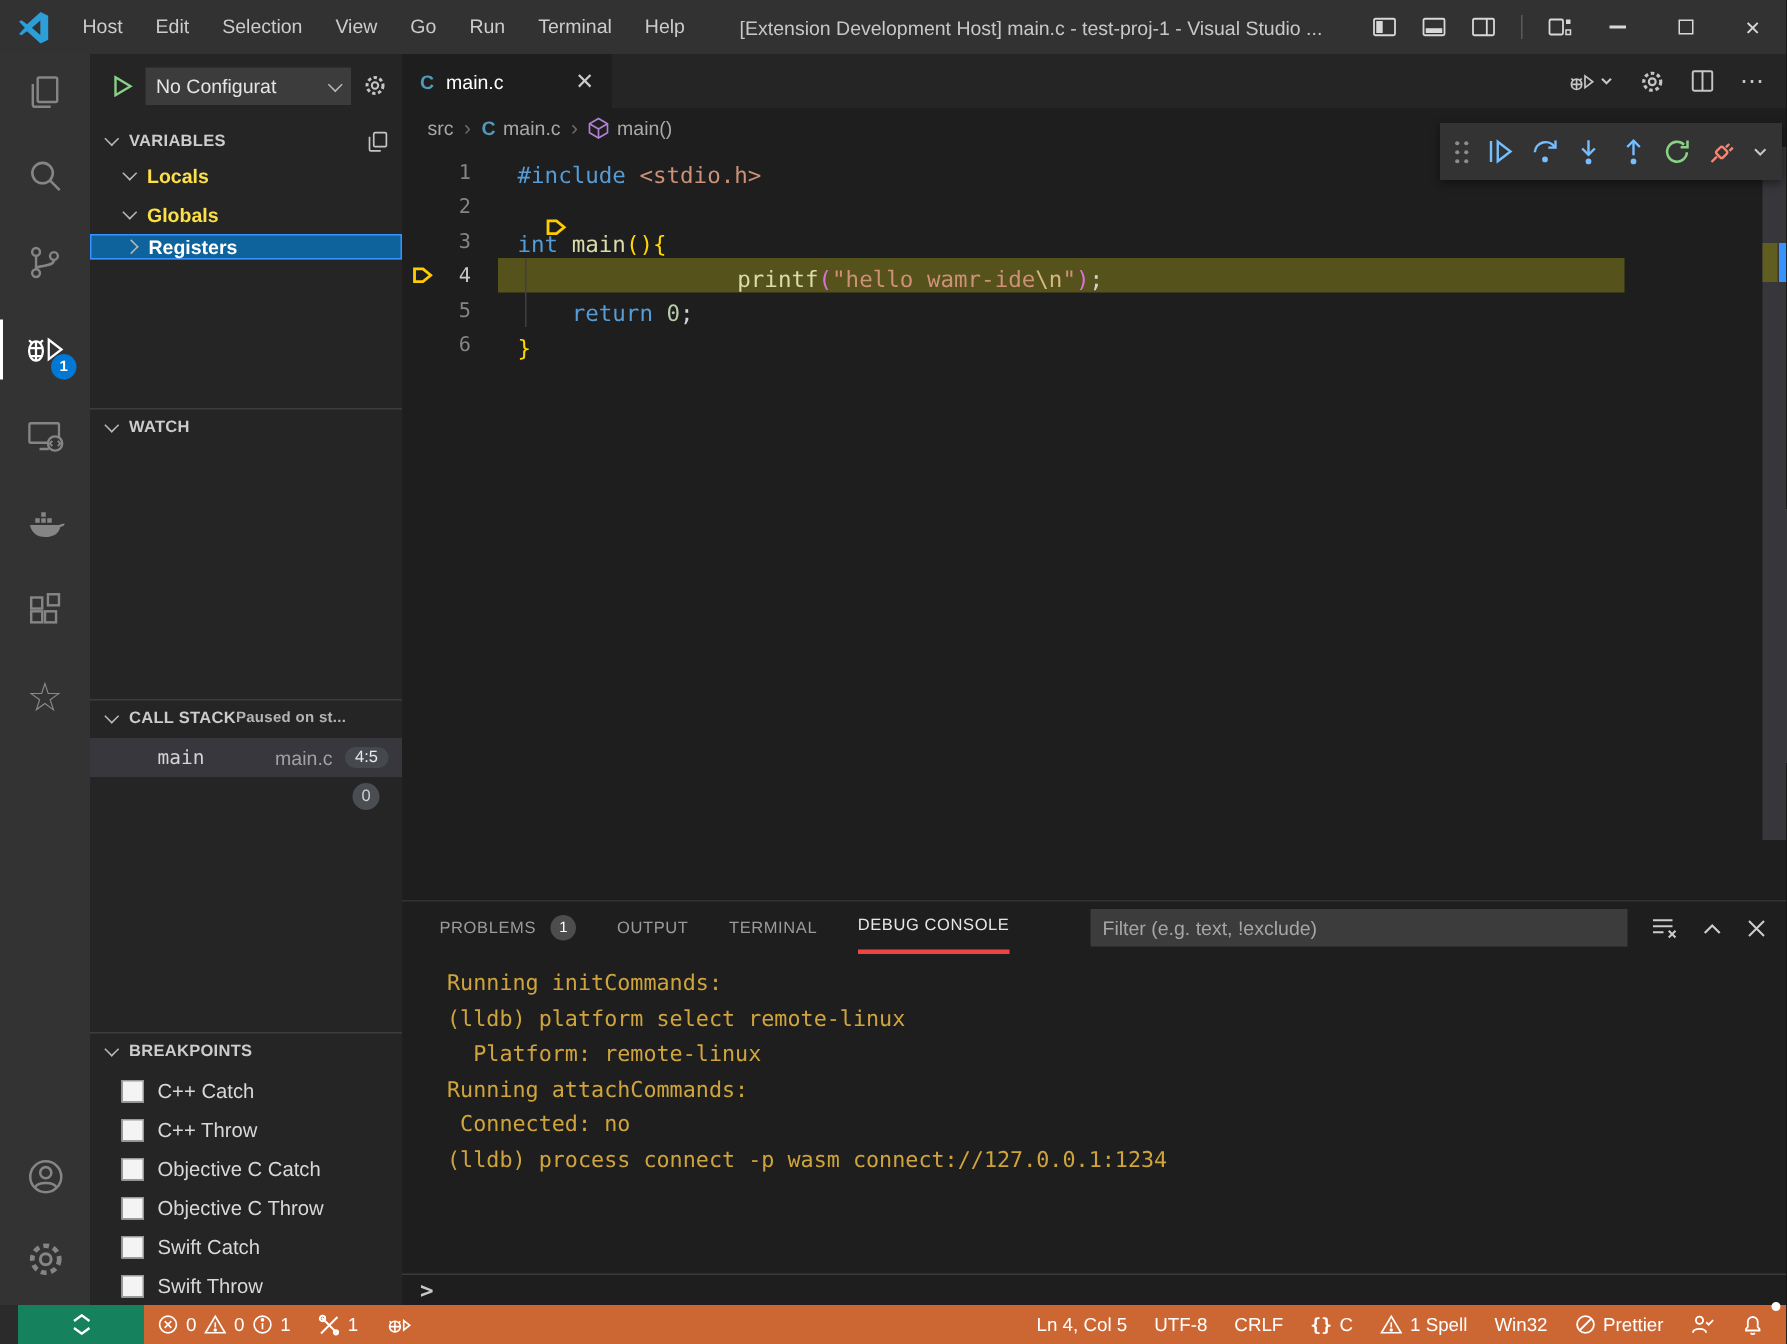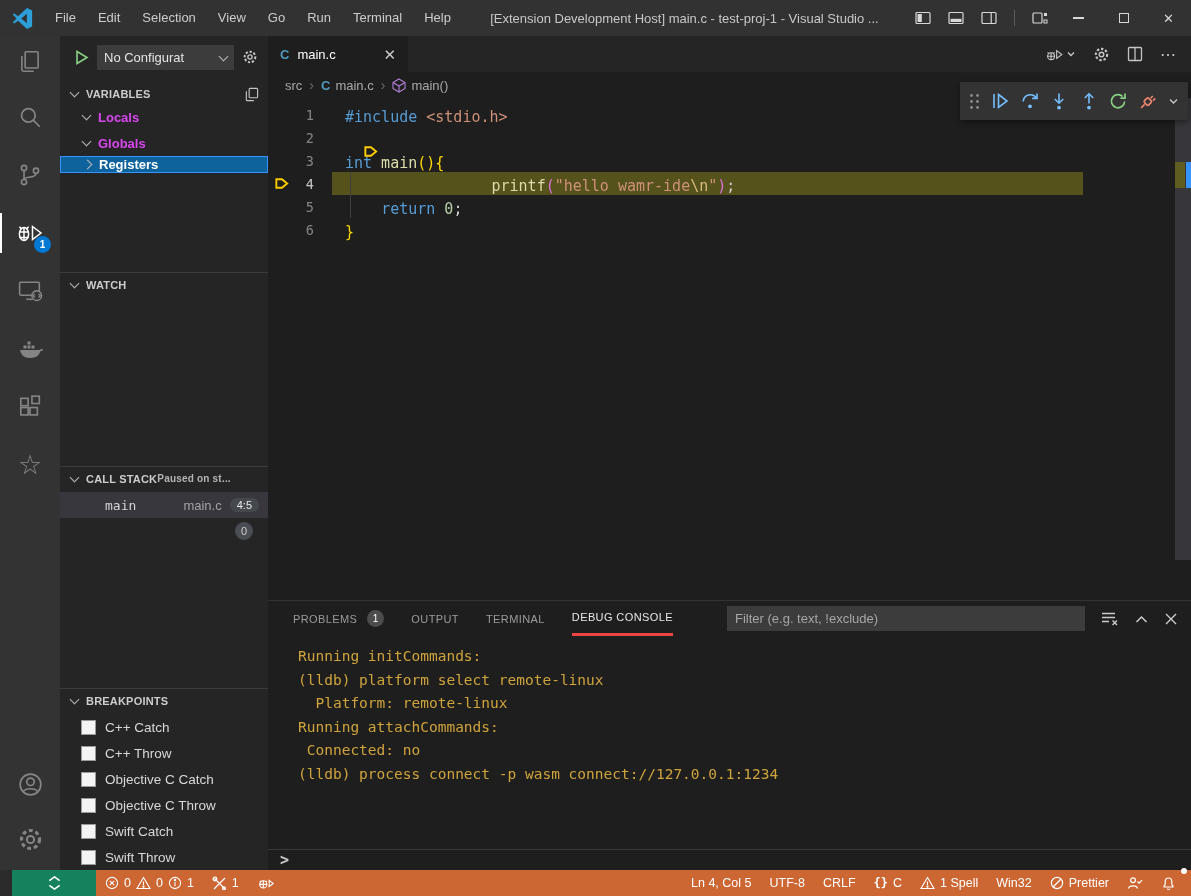--- a/index.html
+++ b/index.html
@@ -37,21 +37,21 @@
 .sidebar{width:208px;background:#252526;position:relative;font-size:13px;flex:none;overflow:hidden}
 .sb-top{position:absolute;top:8px;left:0;right:0;height:26px;display:flex;align-items:center;padding:0 10px 0 15px;gap:8px}
 .config-dd{flex:1;height:25px;background:#3c3c3c;display:flex;align-items:center;padding:0 7px;color:#e4e4e4;font-size:13px;white-space:nowrap;overflow:hidden}
 .config-dd .dd-chev{margin-left:auto}
 .sec-head{position:absolute;left:0;right:0;height:24px;display:flex;align-items:center;padding:0 9px;
   font-size:11px;font-weight:bold;color:#cccccc;letter-spacing:.2px}
 .sec-head.bordered{border-top:1px solid #3c3c3c}
 .chev{width:7px;height:7px;border-right:1.3px solid #b8b8b8;border-bottom:1.3px solid #b8b8b8;
   display:inline-block;transform:rotate(45deg);margin:-3px 8px 0 2px;flex:none}
 .chev.right{transform:rotate(-45deg);margin-top:0}
-.var-row{position:absolute;left:0;right:0;height:26px;display:flex;align-items:center;padding-left:21px;font-weight:bold;color:#d946ef}
+.var-row{position:absolute;left:0;right:0;height:26px;display:flex;align-items:center;padding-left:21px;font-weight:bold;color:#fde047}
 .var-row.selected{background:#0e639c;border:1px solid #3794ff;color:#ffffff}
 .cs-frame{position:absolute;left:0;right:0;height:26px;background:#37373d;display:flex;align-items:center;padding:0 9px 0 45px}
 .cs-name{font-family:"DejaVu Sans Mono",monospace;font-size:13px;color:#d4d4d4}
 .cs-file{margin-left:auto;color:#a2a2a2}
 .pill{background:#45494e;color:#e8e8e8;border-radius:9px;font-size:11px;padding:1px 7px;margin-left:8px}
 .cs-zero{position:absolute;left:0;right:0;height:26px;display:flex;align-items:center;justify-content:flex-end;padding-right:15px}
 .round-badge{width:18px;height:18px;border-radius:50%;background:#4a4d52;color:#cfcfcf;font-size:11px;display:flex;align-items:center;justify-content:center}
 .cs-status{font-size:10px;font-weight:bold;color:#b4b4b4;white-space:nowrap;overflow:hidden;text-overflow:ellipsis;max-width:84px}
 .bp-list{position:absolute;left:0;right:0;top:678px}
 .bp-row{height:26px;display:flex;align-items:center;padding-left:21px;color:#d8d8d8;font-size:13.5px}
@@ -121,21 +121,21 @@
 <body>
 
 <div class="window">
 
   <div class="titlebar">
     <div class="logo">
       <svg width="21" height="21" viewBox="0 0 24 24">
           <path fill="#2c9fd8" d="M17.2 0 23 2.8v18.4L17.2 24 6.9 14.6l-4.2 3.2-1.9-1.1L5.2 12 .8 7.3l1.9-1.1 4.2 3.2L17.2 0zM17 6.5 10.6 12 17 17.5v-11z"></path>
         </svg>
     </div>
-    <div class="menu">File</div>
+    <div class="menu">Host</div>
     <div class="menu">Edit</div>
     <div class="menu">Selection</div>
     <div class="menu">View</div>
     <div class="menu">Go</div>
     <div class="menu">Run</div>
     <div class="menu">Terminal</div>
     <div class="menu">Help</div>
     <div class="tb-title">[Extension Development Host] main.c - test-proj-1 - Visual Studio ...</div>
     <div class="layout-icons">
       <span>

